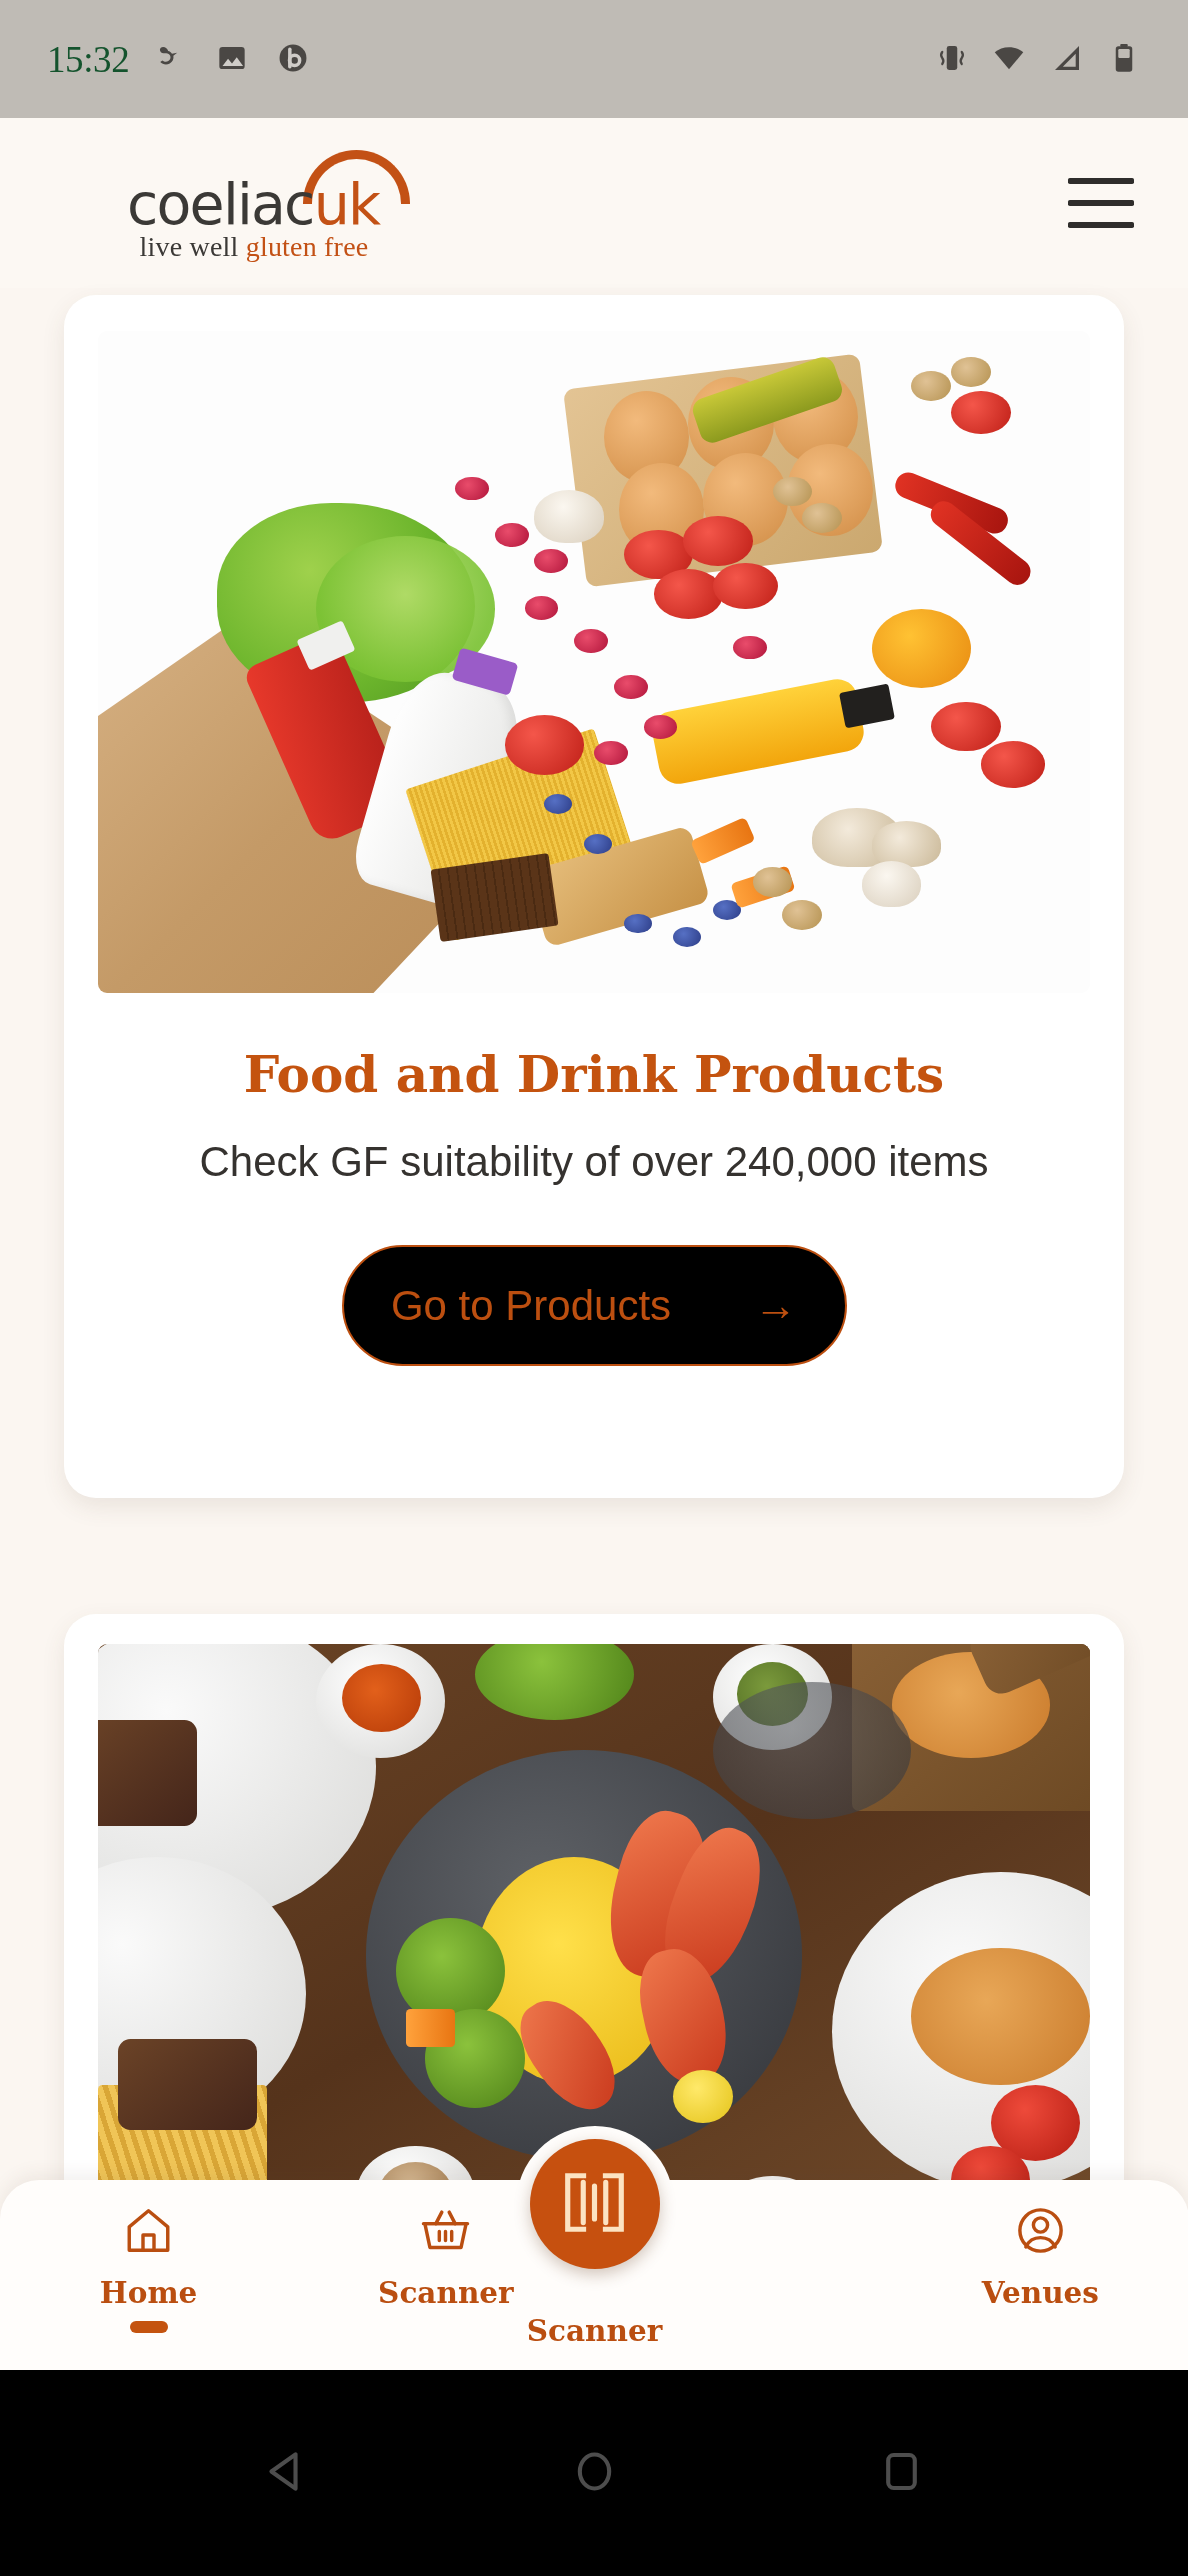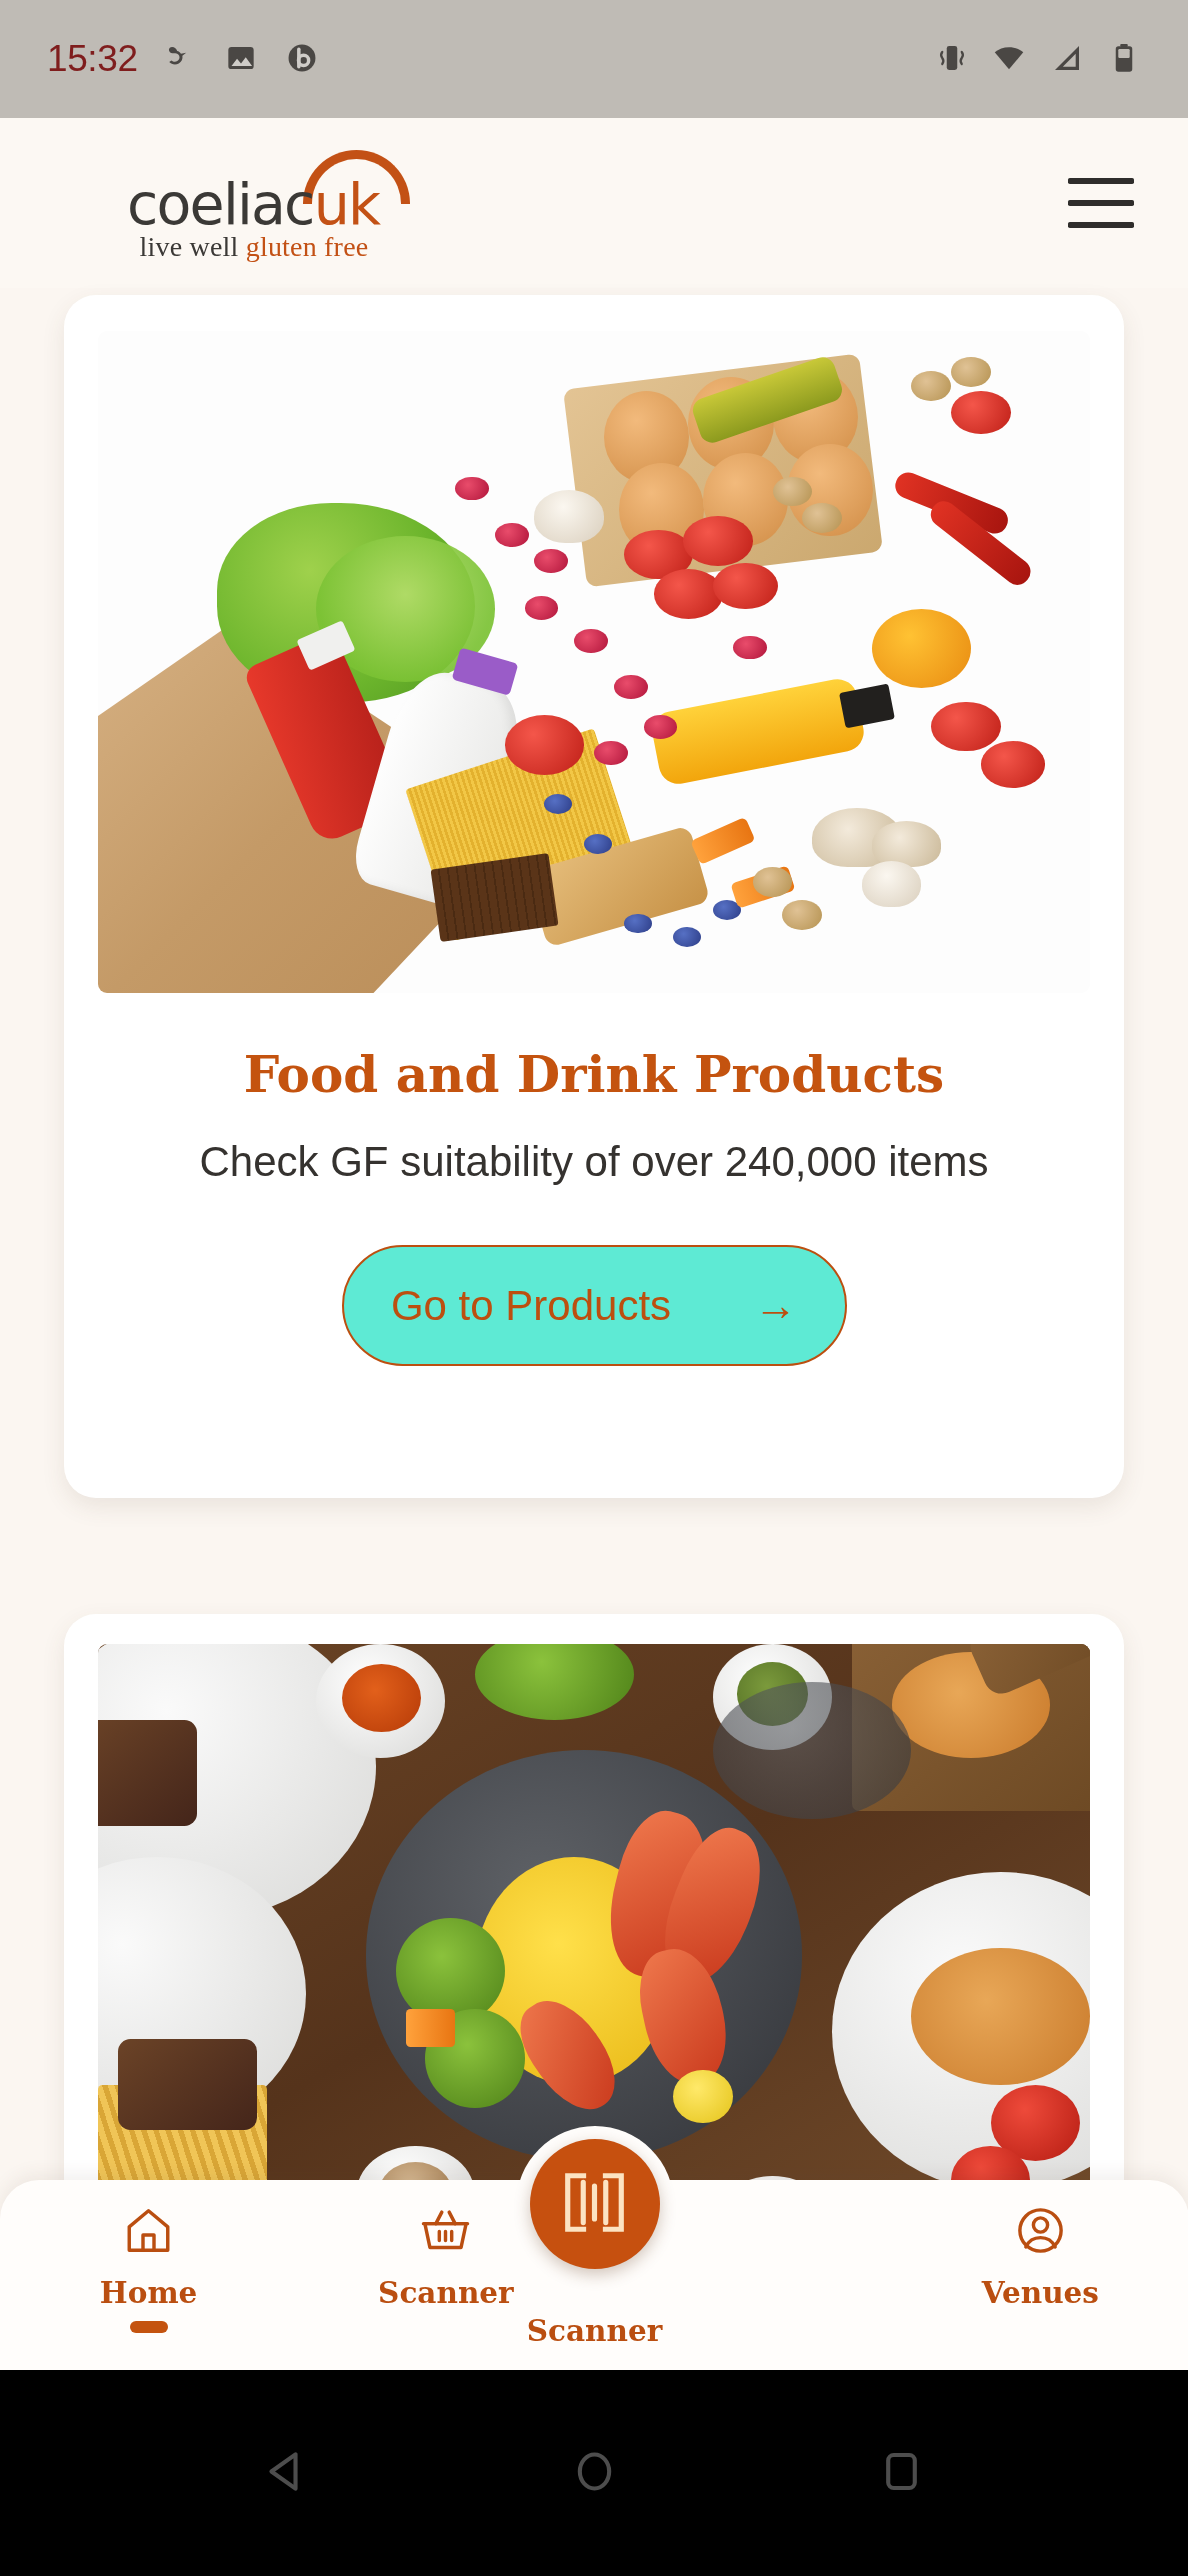--- a/index.html
+++ b/index.html
@@ -13,21 +13,21 @@
 
   
   .statusbar{
     position:absolute; left:0; top:0; width:1189px; height:118px;
     background:#BFBBB5;
     display:flex; align-items:center;
     padding:0 47px;
     color:#4A4744;
   }
   .sb-left{ display:flex; align-items:center; gap:23px; }
-  .sb-clock{ font-size:37px; letter-spacing:-0.4px; color:#7f1d1d; font-family:Liberation Sans, sans-serif; }
+  .sb-clock{ font-size:37px; letter-spacing:-0.4px; color:#14532d; font-family:Liberation Serif, serif; }
   .sb-right{ margin-left:auto; display:flex; align-items:center; gap:21.5px; }
   .sb-ico{ display:block; }
 
   
   .appheader{
     position:absolute; left:0; top:118px; width:1189px; height:170px;
     background:#FCF8F3;
     display:flex; align-items:center; justify-content:space-between;
     padding:0 55px 0 79px;
   }
@@ -148,21 +148,21 @@
     font-family:"DejaVu Serif","Liberation Serif",serif;
     font-weight:700; font-size:50px; color:#C4530F; letter-spacing:0px;
   }
   .card-sub{
     margin-top:34px; text-align:center;
     font-size:42px; color:#35322F; font-weight:400;
   }
   .card-cta-wrap{ margin-top:59px; display:flex; justify-content:center; }
   .cta{
     width:505px; height:121px; border:2.7px solid #BC4F10; border-radius:63px;
-    background:#5eead4;
+    background:#000000;
     display:flex; align-items:center; justify-content:center; gap:83px;
     cursor:pointer;
   }
   .cta-label{ font-size:42px; color:#BC4F10; }
   .cta-arrow{ font-size:43px; color:#BC4F10; line-height:1; }
 
   
   .bottomnav{
     position:absolute; left:0; bottom:206px; width:1189px; height:190px;
     background:#FFFDFB;

